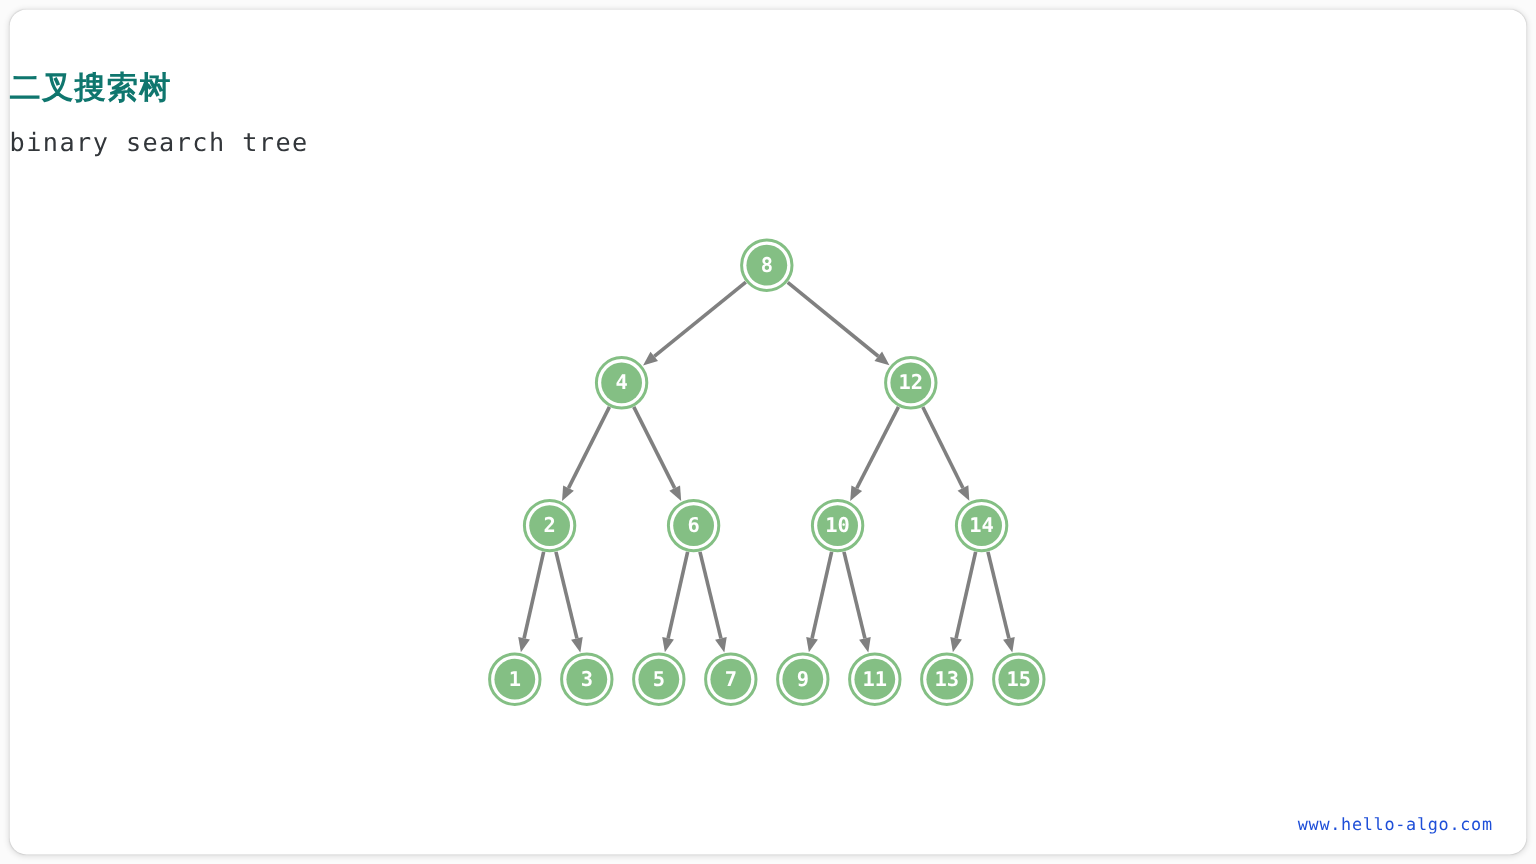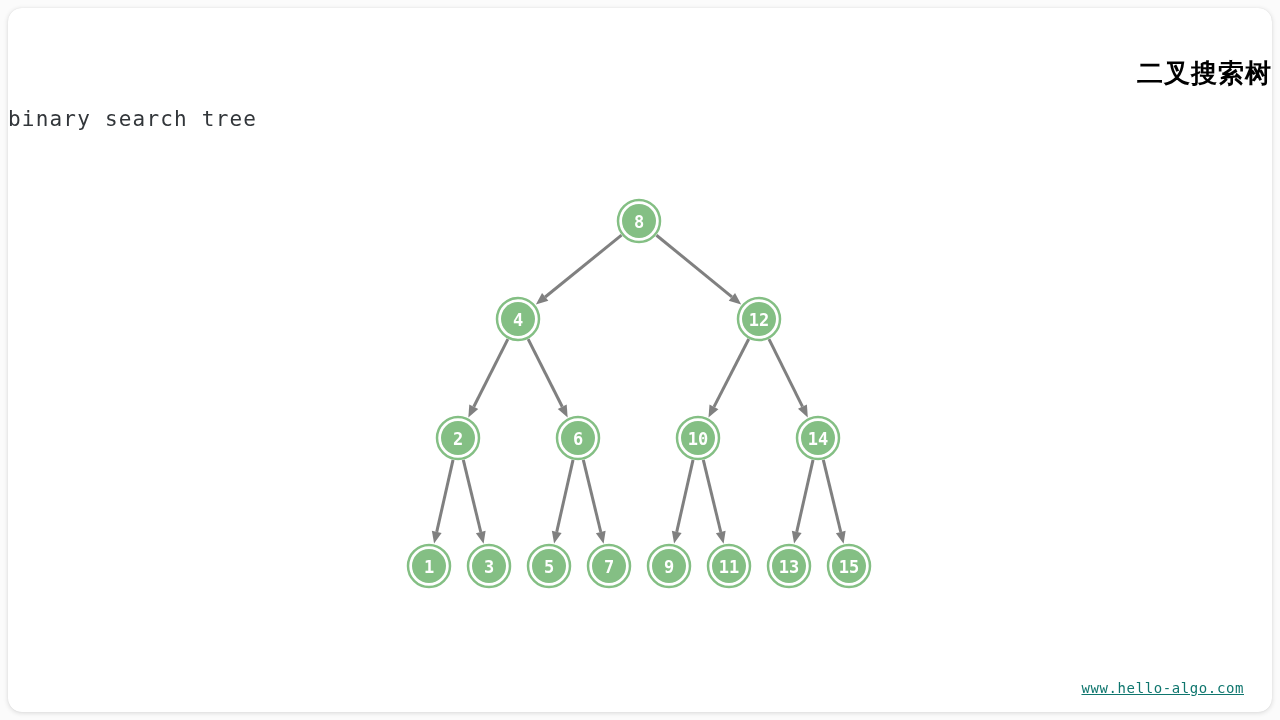--- a/index.html
+++ b/index.html
@@ -25,24 +25,24 @@
     border-radius: 14px;
     box-shadow: 0 1px 5px rgba(0,0,0,0.14), 0 0 1px rgba(0,0,0,0.10);
     overflow: hidden;
   }
 
   #title {
     position: absolute;
     left: 0;
     top: 48px;
     width: 100%;
-    text-align: right;
+    text-align: left;
     font-size: 26px;
     font-weight: bold;
-    color: #000000;
+    color: #0f766e;
     letter-spacing: 1px;
     font-family: "Liberation Sans", sans-serif;
   }
 
   #subtitle {
     position: absolute;
     left: 0;
     top: 99px;
     width: 100%;
     text-align: left;
@@ -50,24 +50,23 @@
     color: #32363a;
     letter-spacing: 1.2px;
     font-family: "DejaVu Sans Mono", monospace;
   }
 
   #watermark {
     position: absolute;
     right: 28px;
     bottom: 16px;
     font-size: 14px;
-    color: #0f766e;
+    color: #1d4ed8;
     letter-spacing: 0.6px;
     font-family: "DejaVu Sans Mono", monospace;
-    text-decoration: underline;
   }
 
   #tree-svg {
     position: absolute;
     left: 0;
     top: 0;
     width: 1264px;
     height: 704px;
   }
 

